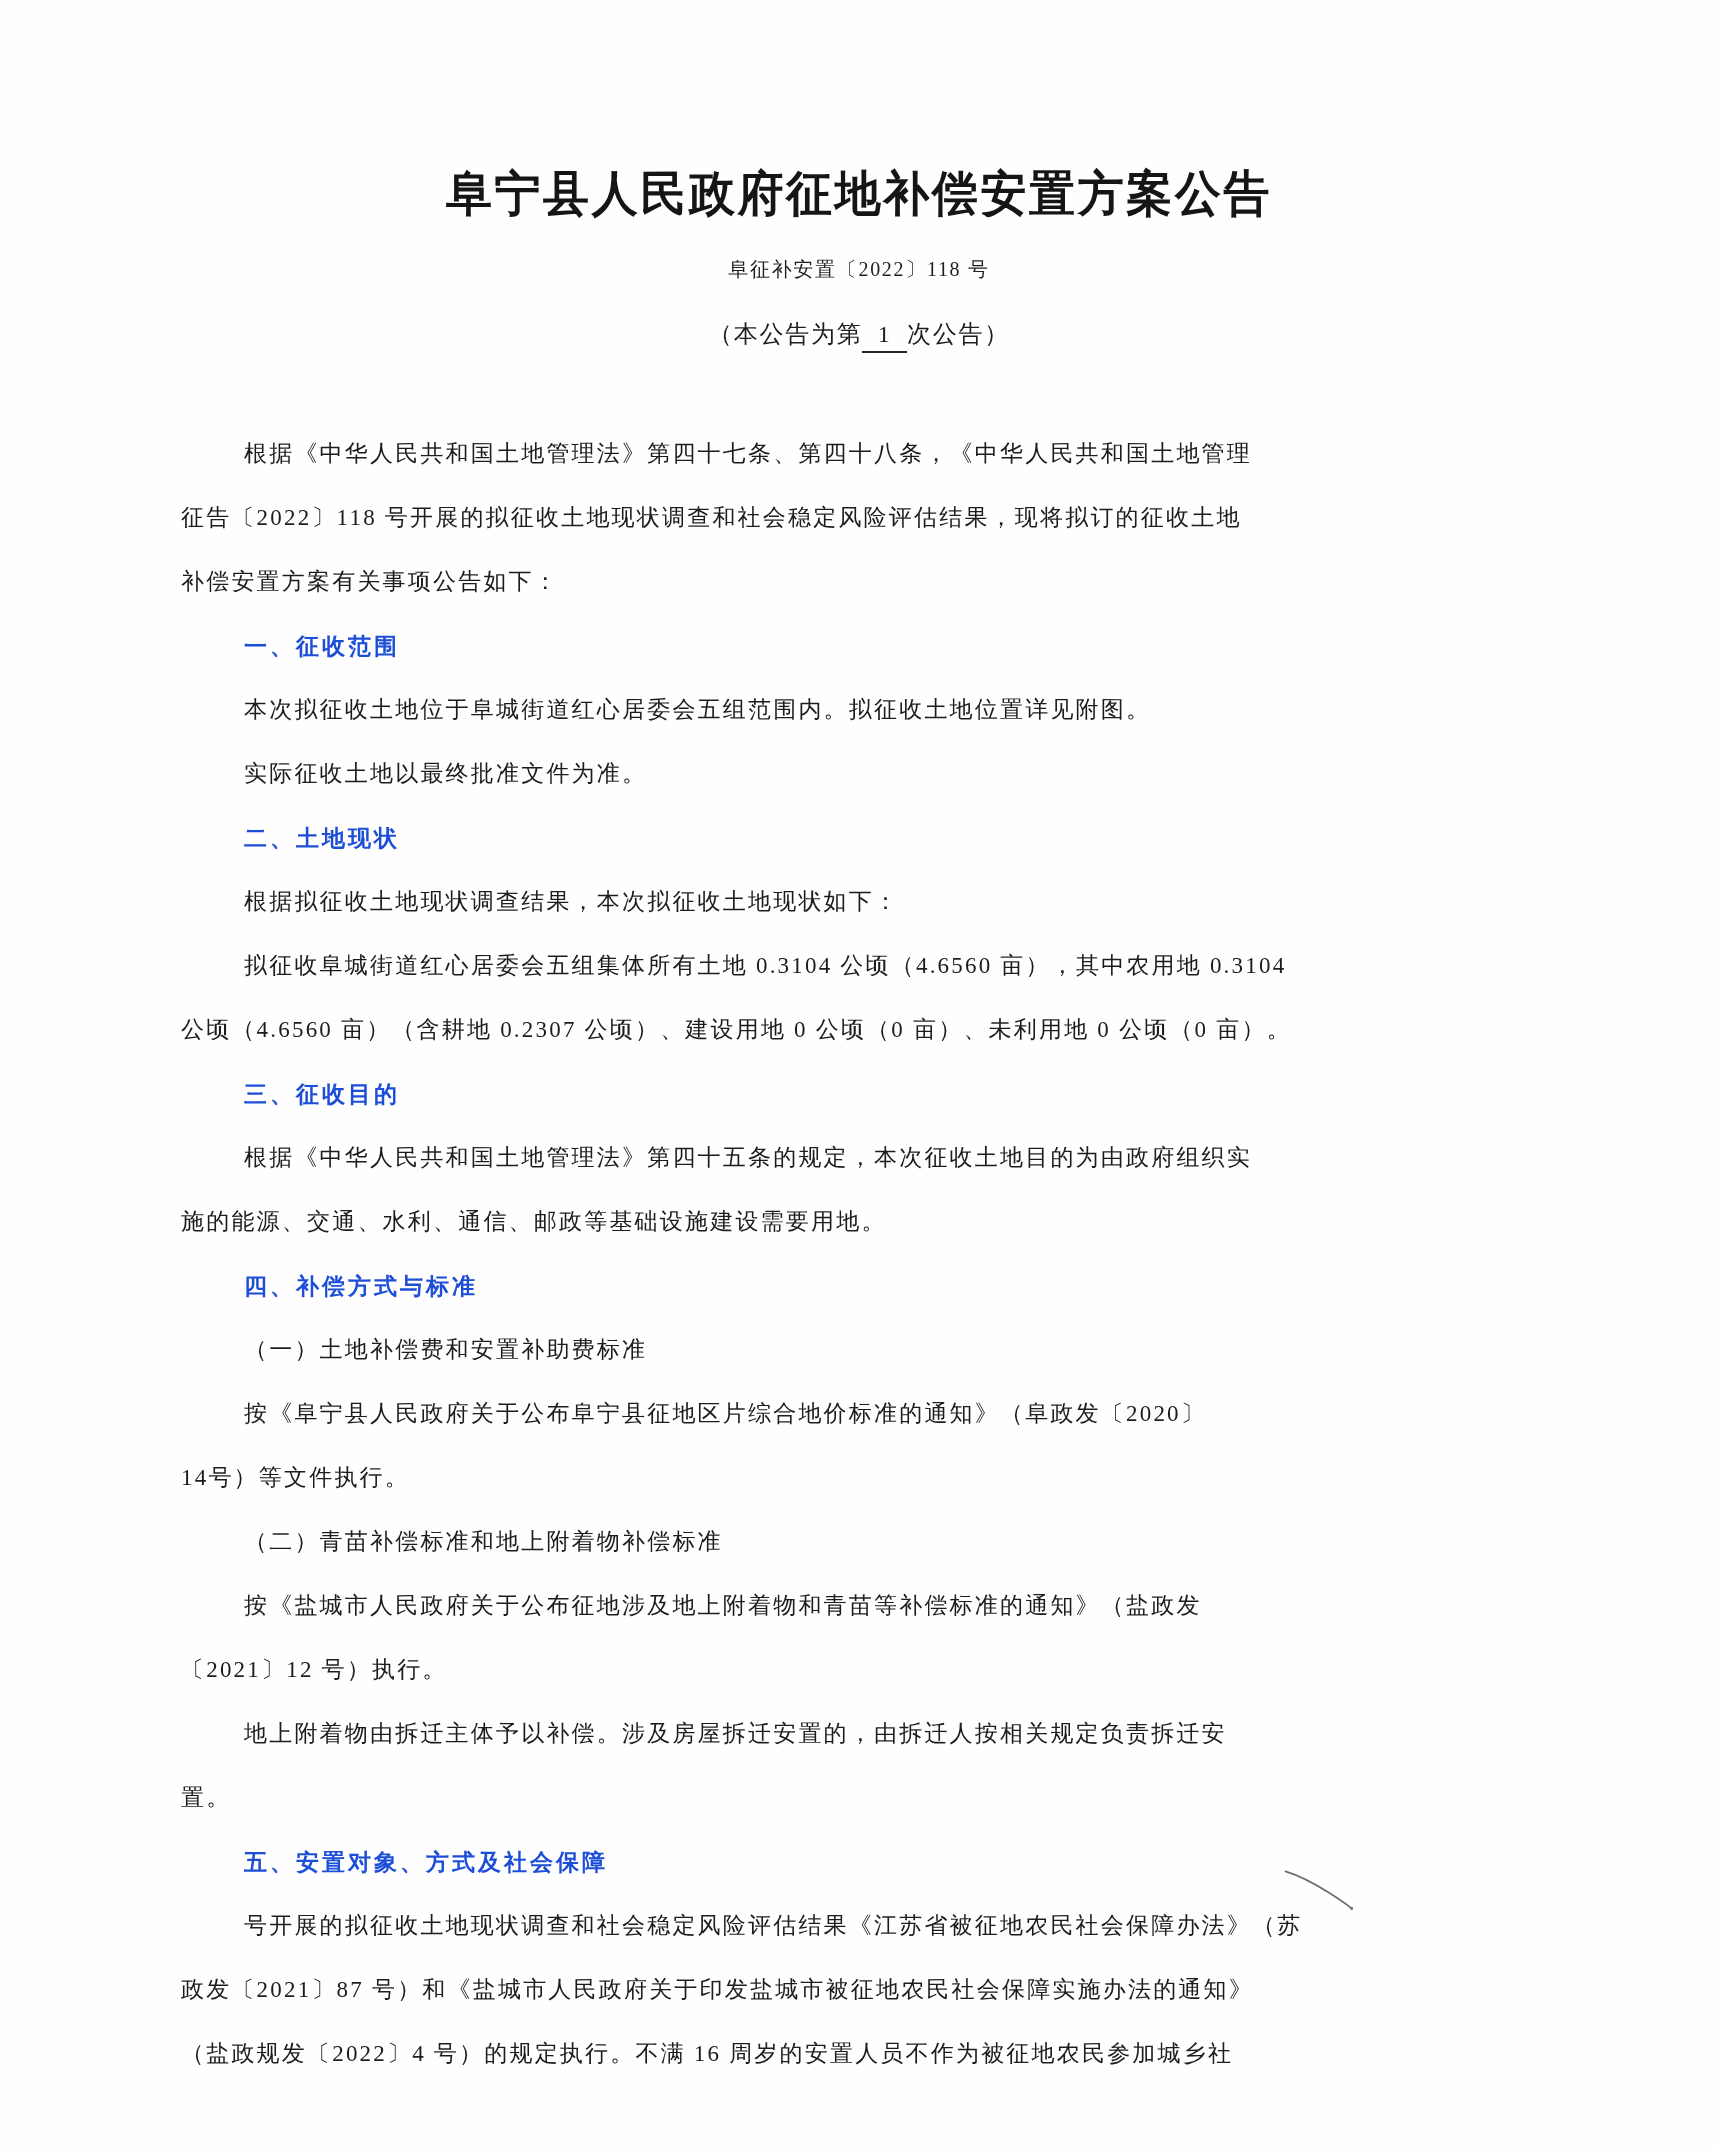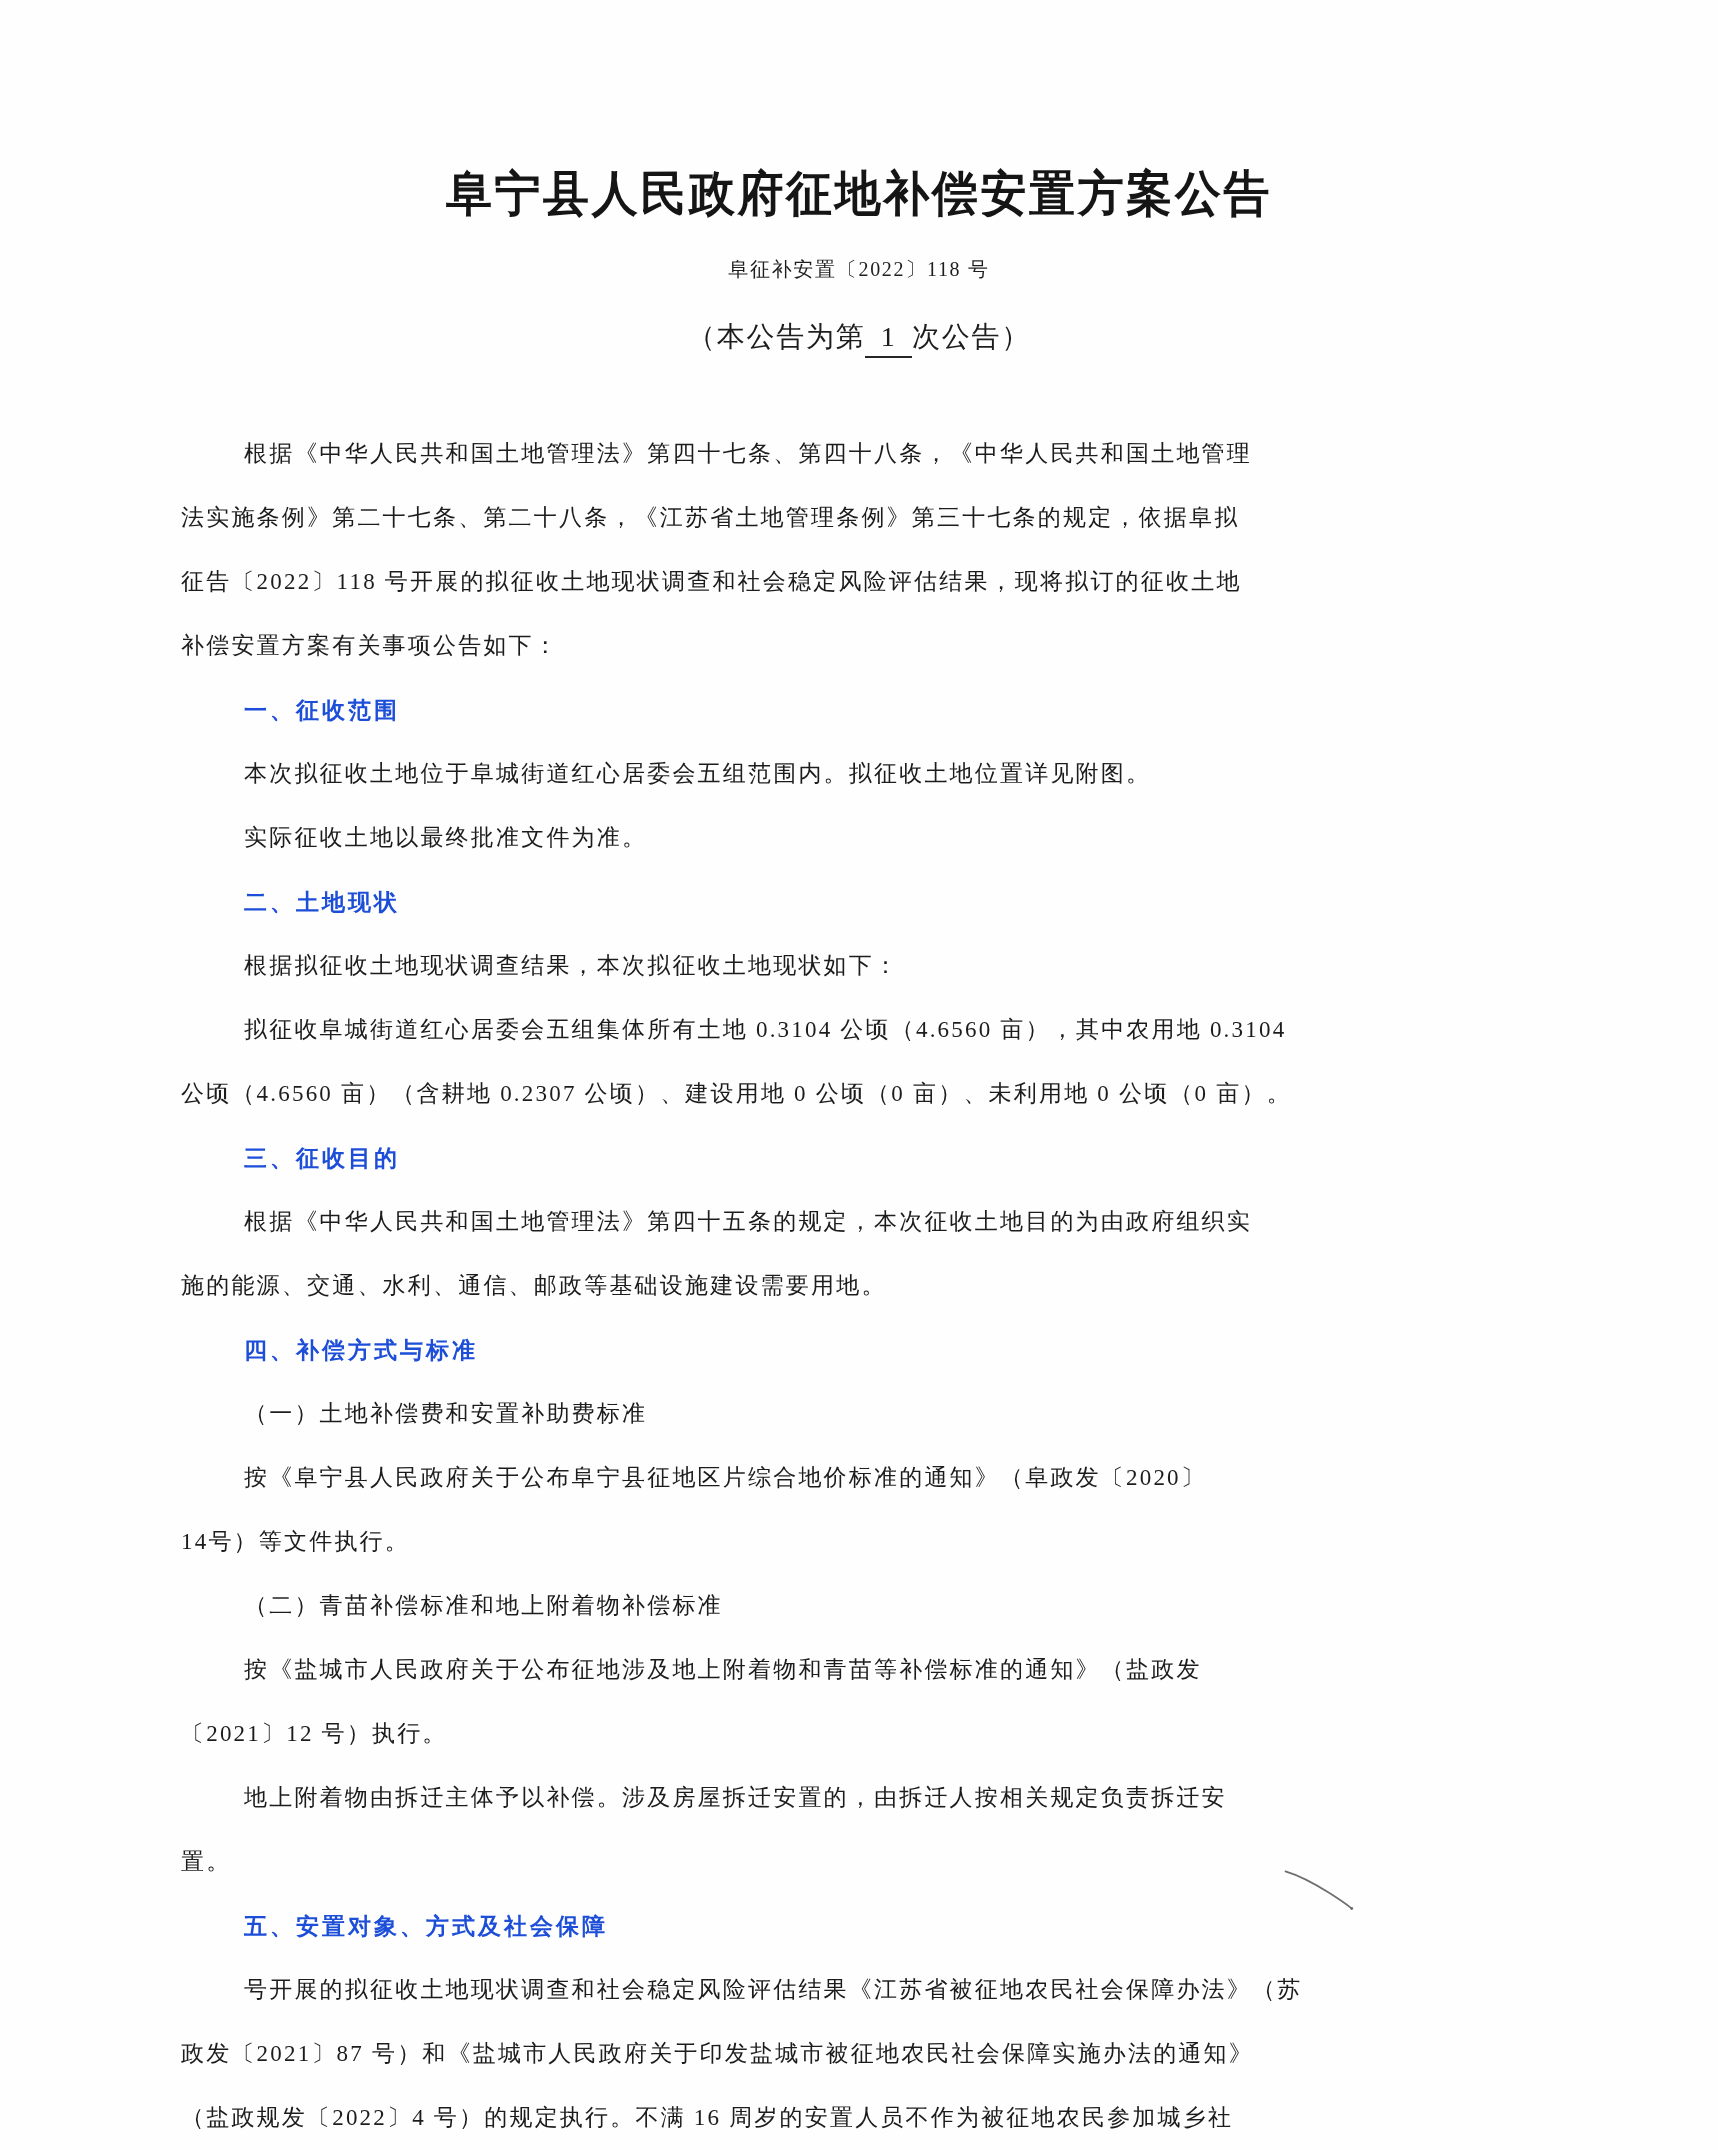--- a/index.html
+++ b/index.html
@@ -39,21 +39,21 @@
     letter-spacing: 1.7px;
     color: #1d1d1d;
   }
 
   .notice-line {
     position: absolute;
     top: 318px;
     left: 0;
     width: 100%;
     text-align: center;
-    font-size: 28px;
+    font-size: 24px;
     letter-spacing: 1.7px;
     color: #1d1d1d;
   }
 
   .underlined-num {
     display: inline-block;
     padding: 0 15.5px 2.6px 15.5px;
     border-bottom: 2.6px solid #262626;
   }
 
@@ -91,21 +91,20 @@
 <div class="page">
 
   <h1 class="title">阜宁县人民政府征地补偿安置方案公告</h1>
 
   <div class="doc-number">阜征补安置〔2022〕118 号</div>
 
   <div class="notice-line"><span>（本公告为第</span><span class="underlined-num">1</span><span>次公告）</span></div>
 
   <div class="body-text">
       <div class="line indent">根据《中华人民共和国土地管理法》第四十七条、第四十八条，《中华人民共和国土地管理</div>
-      <div class="line">法实施条例》第二十七条、第二十八条，《江苏省土地管理条例》第三十七条的规定，依据阜拟</div>
       <div class="line">征告〔2022〕118 号开展的拟征收土地现状调查和社会稳定风险评估结果，现将拟订的征收土地</div>
       <div class="line">补偿安置方案有关事项公告如下：</div>
       <div class="line indent bold">一、征收范围</div>
       <div class="line indent">本次拟征收土地位于阜城街道红心居委会五组范围内。拟征收土地位置详见附图。</div>
       <div class="line indent">实际征收土地以最终批准文件为准。</div>
       <div class="line indent bold">二、土地现状</div>
       <div class="line indent">根据拟征收土地现状调查结果，本次拟征收土地现状如下：</div>
       <div class="line indent">拟征收阜城街道红心居委会五组集体所有土地 0.3104 公顷（4.6560 亩），其中农用地 0.3104</div>
       <div class="line">公顷（4.6560 亩）（含耕地 0.2307 公顷）、建设用地 0 公顷（0 亩）、未利用地 0 公顷（0 亩）。</div>
       <div class="line indent bold">三、征收目的</div>

